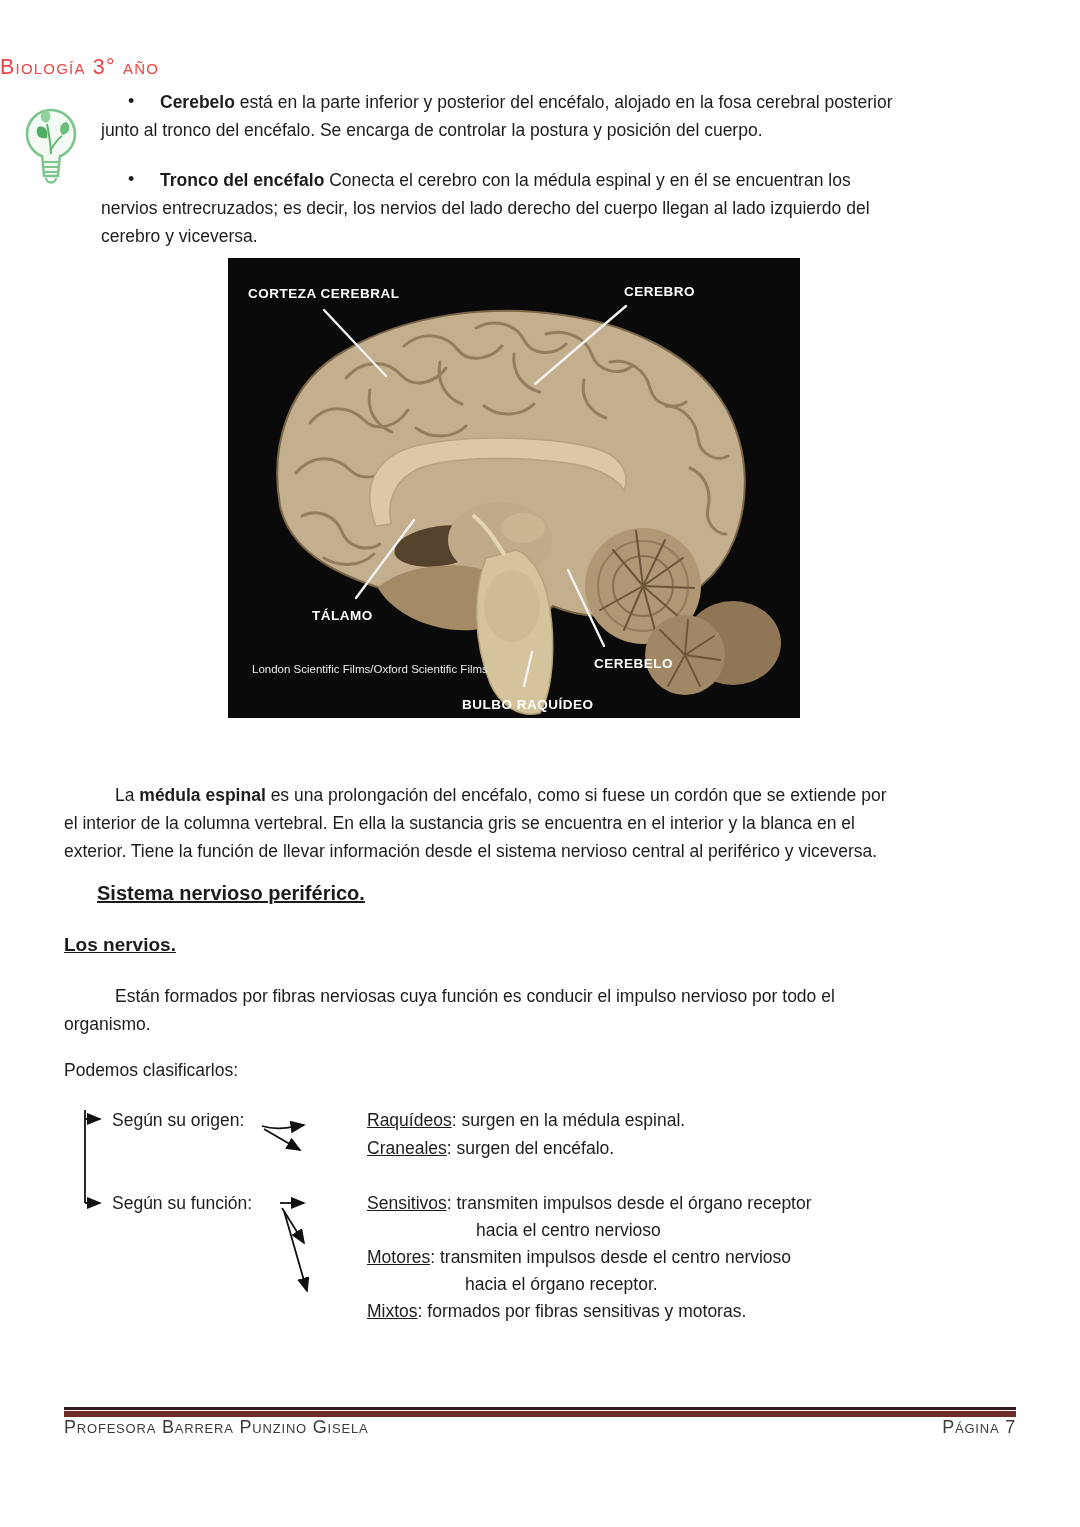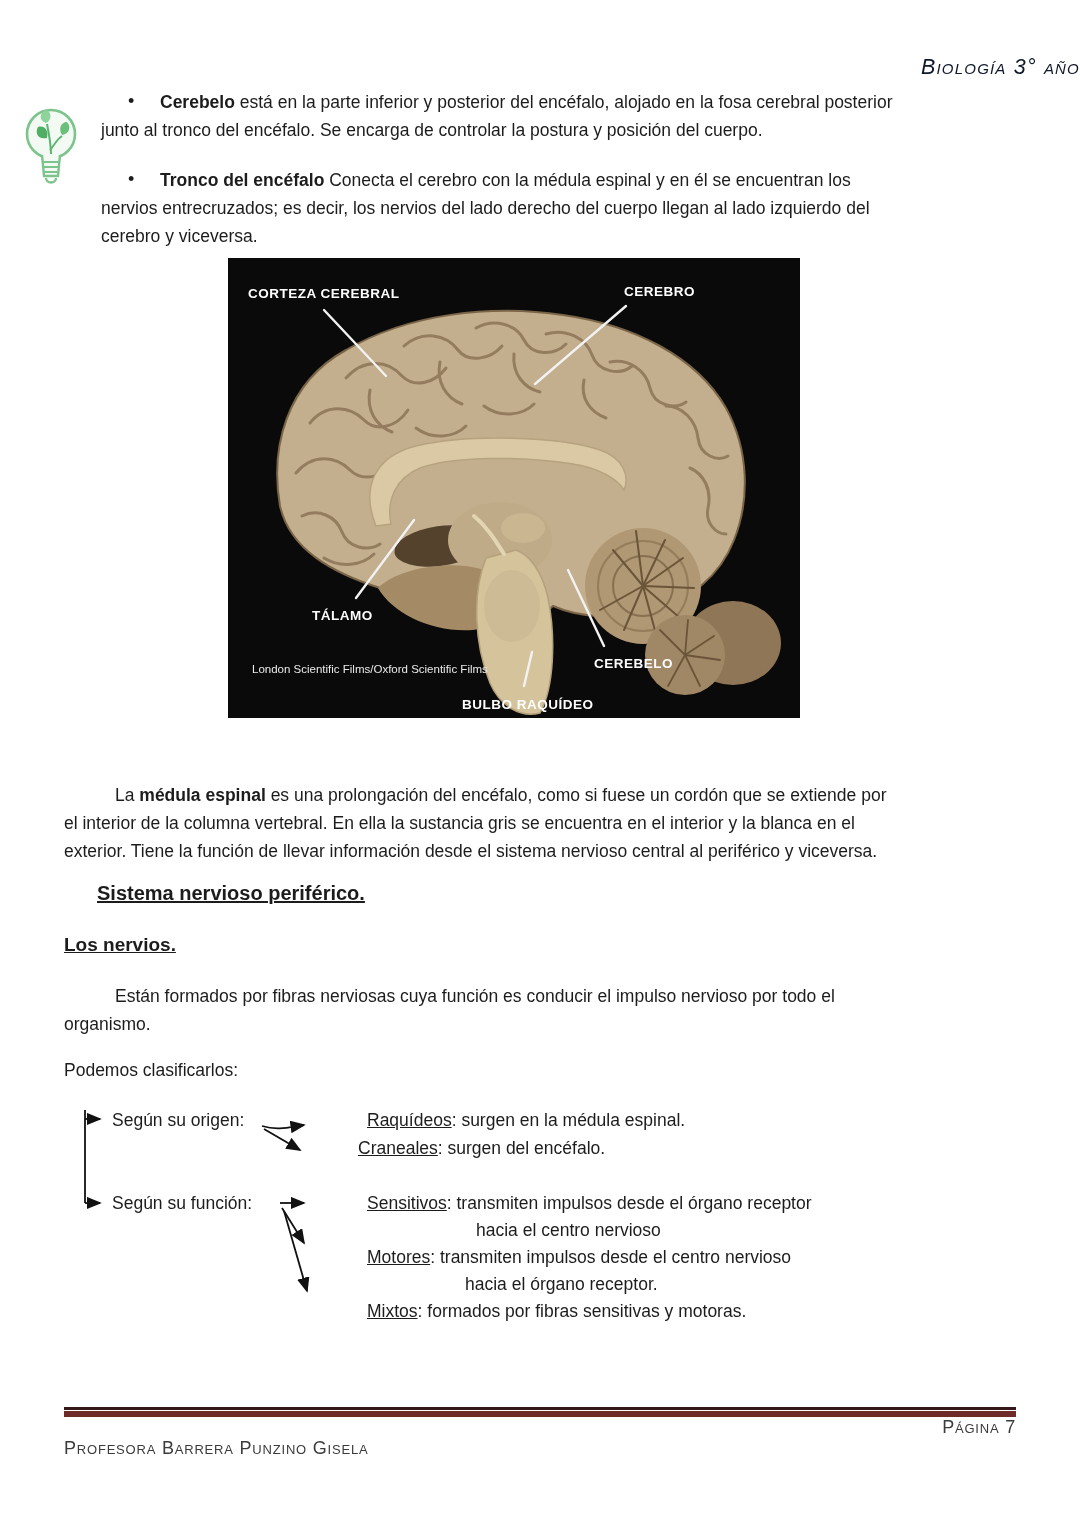--- a/index.html
+++ b/index.html
@@ -5,22 +5,22 @@
   html,body { margin:0; padding:0; background:#ffffff; }
   .page {
     position:relative; width:1080px; height:1527px; background:#ffffff;
     font-family:"Liberation Sans", sans-serif; color:#1c1c1c; overflow:hidden;
   }
   .abs { position:absolute; }
   .body-text { font-size:17.5px; line-height:28px; }
   .b { font-weight:bold; }
 
   .header-title {
-    position:absolute; top:55px; left:0; width:100%; text-align:right;
-    font-variant:small-caps; font-size:21.5px; letter-spacing:1.2px; color:#0f172a;font-style:italic;
+    position:absolute; top:55px; left:0; width:100%; text-align:left;
+    font-variant:small-caps; font-size:21.5px; letter-spacing:1.2px; color:#ef4444;
   }
 
   .bullet { position:absolute; left:101px; width:916px; }
   .bullet .dot { position:absolute; left:27px; top:-1px; font-size:18px; }
   .bullet .l1 { padding-left:59px; }
   .bullet div { white-space:nowrap; }
 
   .figure-box { position:absolute; left:228px; top:258px; width:572px; height:460px; }
 
   .para { position:absolute; left:64px; width:952px; }
@@ -37,21 +37,21 @@
   .cls-item .term { text-decoration:underline; }
 
   .footer-bar {
     position:absolute; left:64px; top:1407px; width:952px; height:10px;
     background:linear-gradient(#35191a 0 30%, #ffffff 30% 45%, #6e2b28 45% 100%);
   }
   .footer-text {
     position:absolute; top:1417px; font-variant:small-caps; font-size:18px;
     letter-spacing:0.8px; color:#3b3b3b; white-space:nowrap;
   }
-  .footer-left  { left:64px;margin-top:21px; }
+  .footer-left  { left:64px; }
   .footer-right { right:64px; text-align:right; }
 
   .bulb { position:absolute; left:22px; top:104px; }
 </style>
 </head>
 <body>
 
 <div class="page">
 
   <div class="bulb">
@@ -206,21 +206,21 @@
       <path d="M262,1126 C278,1131 290,1127 304,1125" marker-end="url(#ah)"></path>
       <line x1="264" y1="1129" x2="300" y2="1150" marker-end="url(#ah)"></line>
       <line x1="280" y1="1203" x2="304" y2="1203" marker-end="url(#ah)"></line>
       <line x1="282" y1="1208" x2="304" y2="1243" marker-end="url(#ah)"></line>
       <line x1="284" y1="1211" x2="307" y2="1291" marker-end="url(#ah)"></line>
     </g>
   </svg>
 
   <div class="cls-label" style="left:112px; top:1110px;">Según su origen:</div>
   <div class="cls-item" style="left:323px; top:1110px;"><span class="term">Raquídeos</span><span>: surgen en la médula espinal.</span></div>
-  <div class="cls-item" style="left:314px; top:1138px;"><span class="term">Craneales</span><span>: surgen del encéfalo.</span></div>
+  <div class="cls-item" style="left:323px; top:1138px;"><span class="term">Craneales</span><span>: surgen del encéfalo.</span></div>
 
   <div class="cls-label" style="left:112px; top:1193px;">Según su función:</div>
   <div class="cls-item" style="left:323px; top:1193px;"><span class="term">Sensitivos</span><span>: transmiten impulsos desde el órgano receptor</span></div>
   <div class="cls-item" style="left:432px; top:1220px;">hacia el centro nervioso</div>
   <div class="cls-item" style="left:323px; top:1247px;"><span class="term">Motores</span><span>: transmiten impulsos desde el centro nervioso</span></div>
   <div class="cls-item" style="left:421px; top:1274px;">hacia el órgano receptor.</div>
   <div class="cls-item" style="left:323px; top:1301px;"><span class="term">Mixtos</span><span>: formados por fibras sensitivas y motoras.</span></div>
 
   <div class="footer-bar"></div>
   <div class="footer-text footer-left">Profesora Barrera Punzino Gisela</div>

